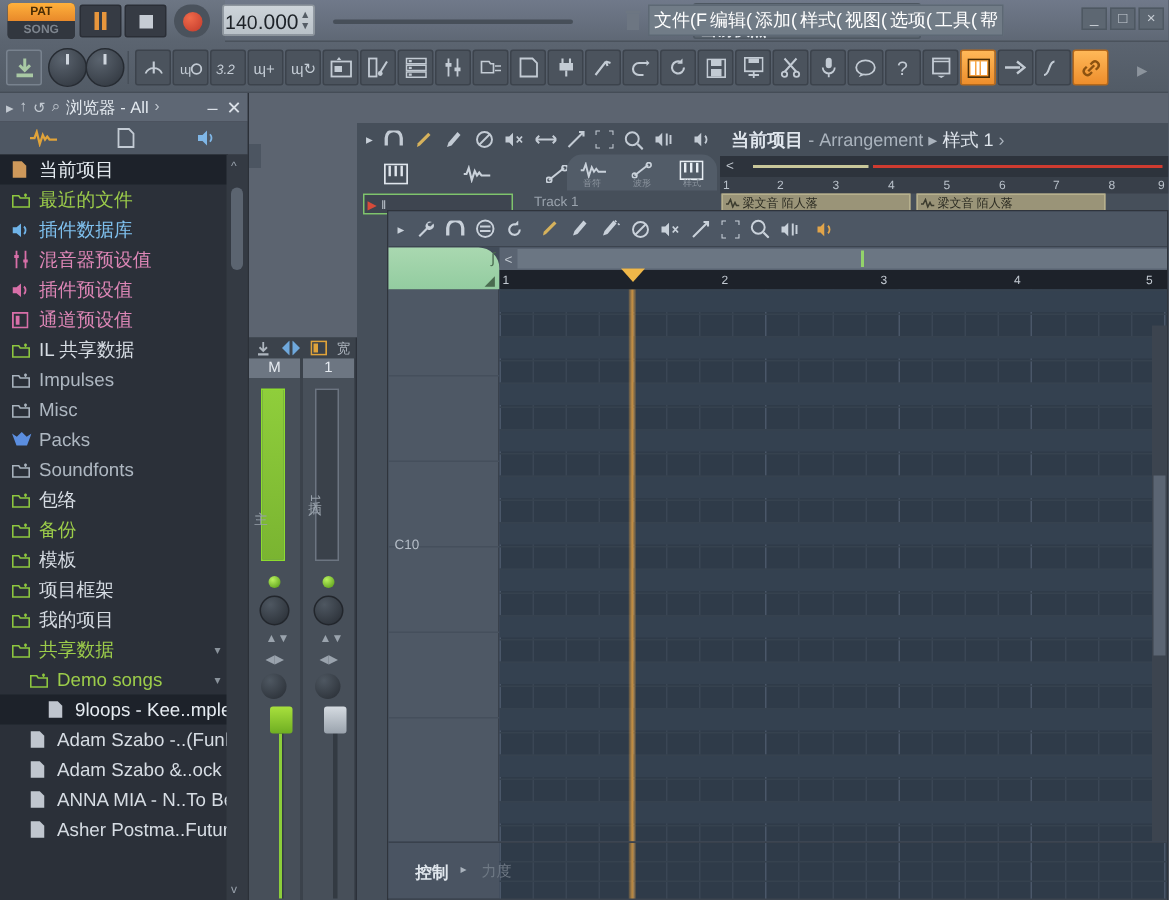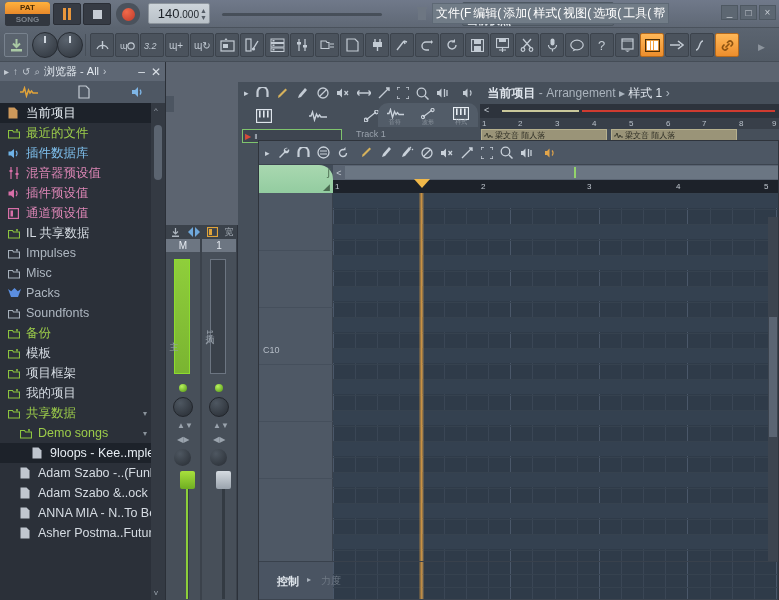--- a/index.html
+++ b/index.html
@@ -32,21 +32,21 @@
 
   #btn-rec{ position:absolute; left:116px; top:3px; width:24px; height:22px;
     background:#4a525c; border-radius:11px; display:flex; align-items:center; justify-content:center;}
   .rec-dot{ width:13px; height:13px; border-radius:50%;
     background:radial-gradient(circle at 35% 30%, #f06a4a, #c0392b); }
 
   #tempo{ position:absolute; left:148px; top:3px; width:62px; height:21px;
     background:linear-gradient(#cdd4da,#b9c1c8); border:1px solid #8d959d; border-radius:2px;
     color:#1d2228; font-size:13px; text-align:right; padding:2px 10px 0 0;
     font-family:"Liberation Sans",sans-serif; }
-  #tempo .dec{ font-size:10px; }
+  #tempo .dec{ font-size:14px; }
   .spin{ position:absolute; right:2px; top:3px; color:#555d66; font-size:7px; line-height:7px;}
 
   #pitchslider{ position:absolute; left:222px; top:13px; width:160px; height:3px;
     background:#474f59; border-radius:2px; }
   #pitchknob{ position:absolute; left:440px; top:5px; width:9px; height:19px;
     background:linear-gradient(#9aa3ad,#6c7580); border-radius:4px; border:1px solid #3c434c; }
   #pitchknob:after{ content:''; position:absolute; left:3px; top:2px; width:3px; height:3px;
     border-radius:50%; background:#dfe4e9; }
 
   #lcd{ position:absolute; left:462px; top:2px; width:152px; height:24px;
@@ -580,20 +580,29 @@
         </span>
         <span style="color:#aeb7c1">Soundfonts</span>
       </div>
       <div class="brow" style="padding-left: 8px;">
         <span class="ic">
           <svg width="12" height="11" viewBox="0 0 12 11">
             <path d="M0.5 2.5h4l1 1.5h6v6h-11z" stroke="#8dc63f" stroke-width="1.1" fill="none"></path>
             <path d="M9 1v2.5M8 2h2" stroke="#8dc63f" stroke-width="1"></path>
           </svg>
         </span>
+        <span style="color:#d6dce3">包络</span>
+      </div>
+      <div class="brow" style="padding-left: 8px;">
+        <span class="ic">
+          <svg width="12" height="11" viewBox="0 0 12 11">
+            <path d="M0.5 2.5h4l1 1.5h6v6h-11z" stroke="#8dc63f" stroke-width="1.1" fill="none"></path>
+            <path d="M9 1v2.5M8 2h2" stroke="#8dc63f" stroke-width="1"></path>
+          </svg>
+        </span>
         <span style="color:#9ccc4a">备份</span>
       </div>
       <div class="brow" style="padding-left: 8px;">
         <span class="ic">
           <svg width="12" height="11" viewBox="0 0 12 11">
             <path d="M0.5 2.5h4l1 1.5h6v6h-11z" stroke="#8dc63f" stroke-width="1.1" fill="none"></path>
             <path d="M9 1v2.5M8 2h2" stroke="#8dc63f" stroke-width="1"></path>
           </svg>
         </span>
         <span style="color:#d6dce3">模板</span>
@@ -995,21 +1004,21 @@
       <span class="t" style="left:343px">4</span>
       <span class="t" style="left:431px">5</span>
     </div>
 
     <div id="pr-keys">
       <div class="sep" style="top:57px"></div>
       <div class="sep" style="top:114px"></div>
       <div class="sep" style="top:171px"></div>
       <div class="sep" style="top:228px"></div>
       <div class="sep" style="top:285px"></div>
-      <div class="kl" style="top:152px">C10</div>
+      <div class="kl" style="top:165px">C10</div>
     </div>
 
     <div id="pr-grid">
         <div class="grid-v bar" style="left: 0px;"></div>
         <div class="grid-v" style="left: 22px;"></div>
         <div class="grid-v" style="left: 44px;"></div>
         <div class="grid-v" style="left: 66px;"></div>
         <div class="grid-v bar" style="left: 89px;"></div>
         <div class="grid-v" style="left: 111px;"></div>
         <div class="grid-v" style="left: 133px;"></div>

